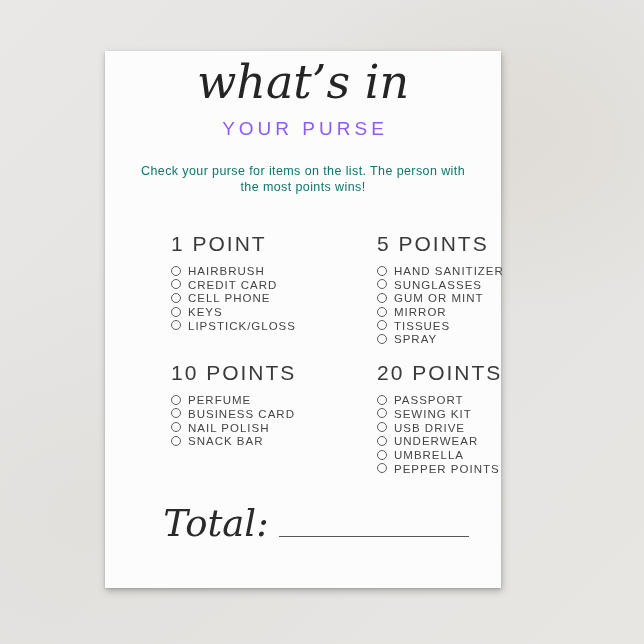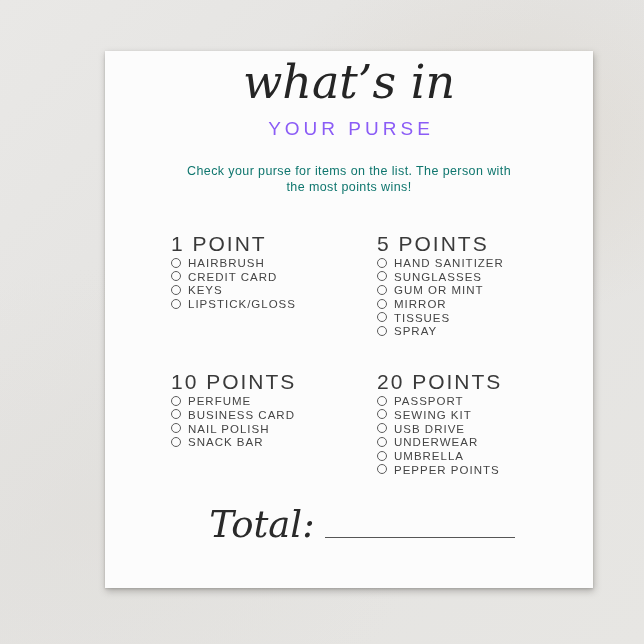--- a/index.html
+++ b/index.html
@@ -14,21 +14,21 @@
     height: 644px;
     background:
       radial-gradient(ellipse 420px 300px at 78% 22%, rgba(214,204,190,0.35), rgba(214,204,190,0) 60%),
       radial-gradient(ellipse 500px 380px at 15% 80%, rgba(223,221,217,0.5), rgba(223,221,217,0) 65%),
       linear-gradient(135deg, #e9e8e6 0%, #e4e3e1 45%, #e7e6e3 100%);
   }
   .card {
     position: absolute;
     left: 105px;
     top: 51px;
-    width: 488px;
+    width: 396px;
     height: 537px;
     background: #fcfcfc;
     box-shadow: 1px 3px 7px rgba(90, 88, 84, 0.40), 0 1px 2px rgba(90, 88, 84, 0.25);
   }
   .title-script {
     margin-top: 4px;
     text-align: center;
     font-family: "DejaVu Serif", serif;
     font-style: italic;
     font-size: 46px;
@@ -47,32 +47,32 @@
     text-align: center;
     font-size: 12.5px;
     line-height: 1.25;
     letter-spacing: 0.4px;
     color: #0f766e;
     margin-top: 24px;
   }
   .grid {
     display: grid;
     grid-template-columns: 206px auto;
-    row-gap: 32px;
+    row-gap: 15px;
     margin-top: 36px;
   }
   .section { padding-left: 66px; }
   .sec-heading {
     font-size: 21px;
     font-weight: 400;
     letter-spacing: 2px;
     color: #3a3a3a;
     line-height: 1.15;
   }
-  .items { list-style: none; }
+  .items { list-style: none; margin-top: 8px; }
   .item { display: flex; align-items: center; height: 13.7px; }
   .circle {
     width: 10px;
     height: 10px;
     border: 1.2px solid #5c5c5c;
     border-radius: 50%;
     margin-right: 7px;
     flex: none;
     background: transparent;
     cursor: pointer;
@@ -128,20 +128,24 @@
           <li class="item">
             <span class="circle"></span>
             <span class="item-label">HAIRBRUSH</span>
           </li>
           <li class="item">
             <span class="circle"></span>
             <span class="item-label">CREDIT CARD</span>
           </li>
           <li class="item">
             <span class="circle"></span>
+            <span class="item-label">CELL PHONE</span>
+          </li>
+          <li class="item">
+            <span class="circle"></span>
             <span class="item-label">KEYS</span>
           </li>
           <li class="item">
             <span class="circle"></span>
             <span class="item-label">LIPSTICK/GLOSS</span>
           </li>
         </ul>
       </div>
 
       <div class="section">

